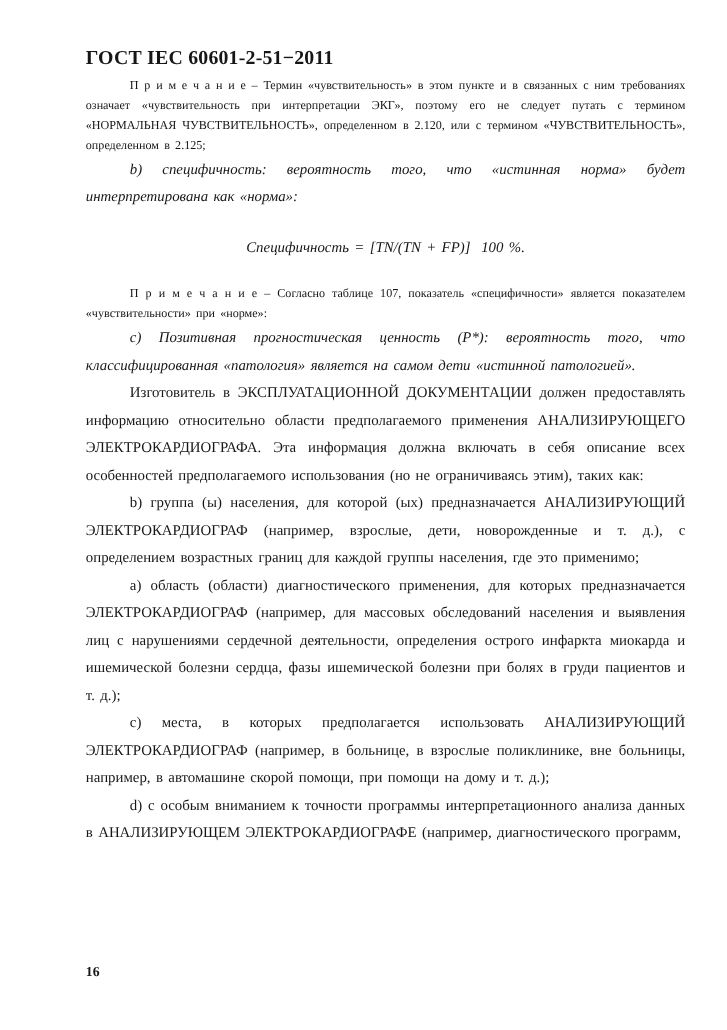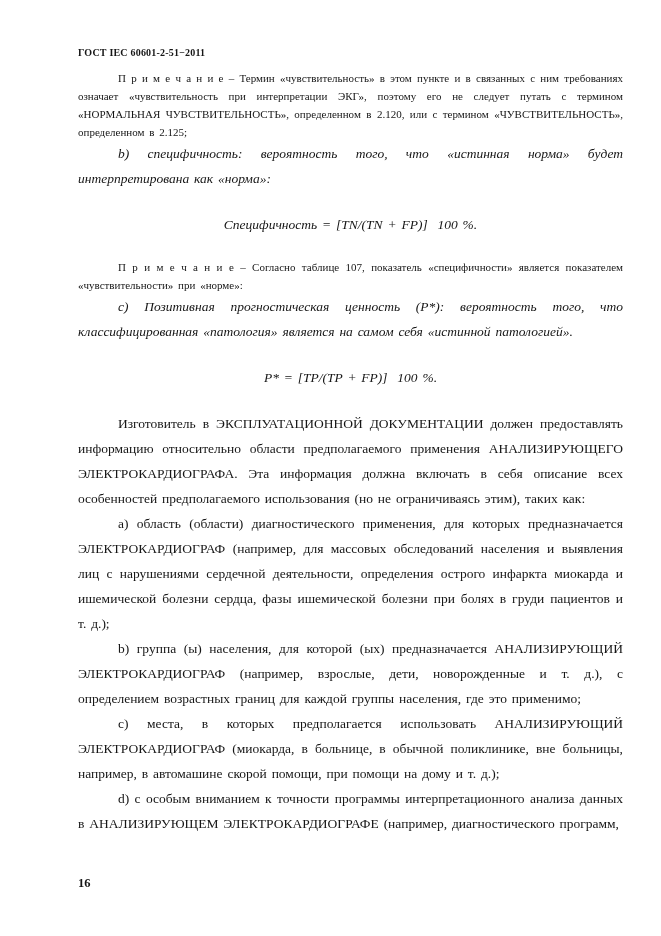--- a/index.html
+++ b/index.html
@@ -16,21 +16,21 @@
       color: #161616;
     }
     .page {
       position: absolute;
       top: 0; left: 0; right: 0; bottom: 0;
       padding: 44px 38px 0 78px;
       box-sizing: border-box;
     }
     .doc-header {
       font-weight: bold;
-      font-size: 10px;
+      font-size: 18px;
       line-height: 17px;
       margin: 0 0 8px 0;
       letter-spacing: 0.2px;
     }
     p {
       margin: 0;
       font-size: 13.5px;
       line-height: 25px;
       text-align: justify;
       text-indent: 40px;
@@ -72,31 +72,30 @@
   <div class="doc-header">ГОСТ IEC 60601-2-51−2011</div>
 
   <p class="note">П р и м е ч а н и е  –  Термин «чувствительность» в этом пункте и в связанных с ним требованиях означает «чувствительность при интерпретации ЭКГ», поэтому его не следует путать с термином «НОРМАЛЬНАЯ ЧУВСТВИТЕЛЬНОСТЬ», определенном в  2.120, или с термином «ЧУВСТВИТЕЛЬНОСТЬ», определенном в 2.125;</p>
 
   <p class="it">b)  специфичность:  вероятность  того,  что  «истинная  норма»  будет интерпретирована как «норма»:</p>
 
   <p class="formula">Специфичность = [TN/(TN + FP)]&nbsp;&nbsp;100 %.</p>
 
   <p class="note">П р и м е ч а н и е  –  Согласно таблице 107, показатель «специфичности» является показателем «чувствительности» при «норме»:</p>
 
-  <p class="it">c)  Позитивная  прогностическая  ценность  (P*):  вероятность  того,  что классифицированная «патология» является на самом себя «истинной патологией».</p>
+  <p class="it">c)  Позитивная  прогностическая  ценность  (P*):  вероятность  того,  что классифицированная «патология» является на самом дети «истинной патологией».</p>
 
-  <p class="formula">P* = [TP/(TP + FP)]&nbsp;&nbsp;100 %.</p>
 
 
 
   <p>Изготовитель в ЭКСПЛУАТАЦИОННОЙ ДОКУМЕНТАЦИИ должен предоставлять информацию относительно области предполагаемого применения АНАЛИЗИРУЮЩЕГО ЭЛЕКТРОКАРДИОГРАФА. Эта информация должна включать в себя описание всех особенностей предполагаемого использования (но не ограничиваясь этим), таких как:</p>
 
+  <p>b)  группа (ы) населения, для которой (ых) предназначается АНАЛИЗИРУЮЩИЙ ЭЛЕКТРОКАРДИОГРАФ (например, взрослые, дети, новорожденные и т. д.), с определением возрастных границ для каждой группы населения, где это применимо;</p>
+
   <p>a) область (области) диагностического применения, для которых предназначается ЭЛЕКТРОКАРДИОГРАФ (например, для массовых обследований населения и выявления лиц с нарушениями сердечной деятельности, определения острого инфаркта миокарда и ишемической болезни сердца, фазы ишемической болезни при болях в груди пациентов и т. д.);</p>
 
-  <p>b)  группа (ы) населения, для которой (ых) предназначается АНАЛИЗИРУЮЩИЙ ЭЛЕКТРОКАРДИОГРАФ (например, взрослые, дети, новорожденные и т. д.), с определением возрастных границ для каждой группы населения, где это применимо;</p>
-
-  <p>c)  места,  в  которых  предполагается  использовать  АНАЛИЗИРУЮЩИЙ ЭЛЕКТРОКАРДИОГРАФ (миокарда, в больнице, в обычной поликлинике, вне больницы, например, в автомашине скорой помощи, при помощи на дому и т. д.);</p>
+  <p>c)  места,  в  которых  предполагается  использовать  АНАЛИЗИРУЮЩИЙ ЭЛЕКТРОКАРДИОГРАФ (например, в больнице, в взрослые поликлинике, вне больницы, например, в автомашине скорой помощи, при помощи на дому и т. д.);</p>
 
   <p>d) с особым вниманием к точности программы интерпретационного анализа данных в АНАЛИЗИРУЮЩЕМ ЭЛЕКТРОКАРДИОГРАФЕ (например, диагностического программ,</p>
 
   <div class="page-number">16</div>
 
 </div>
 
 </body></html>

